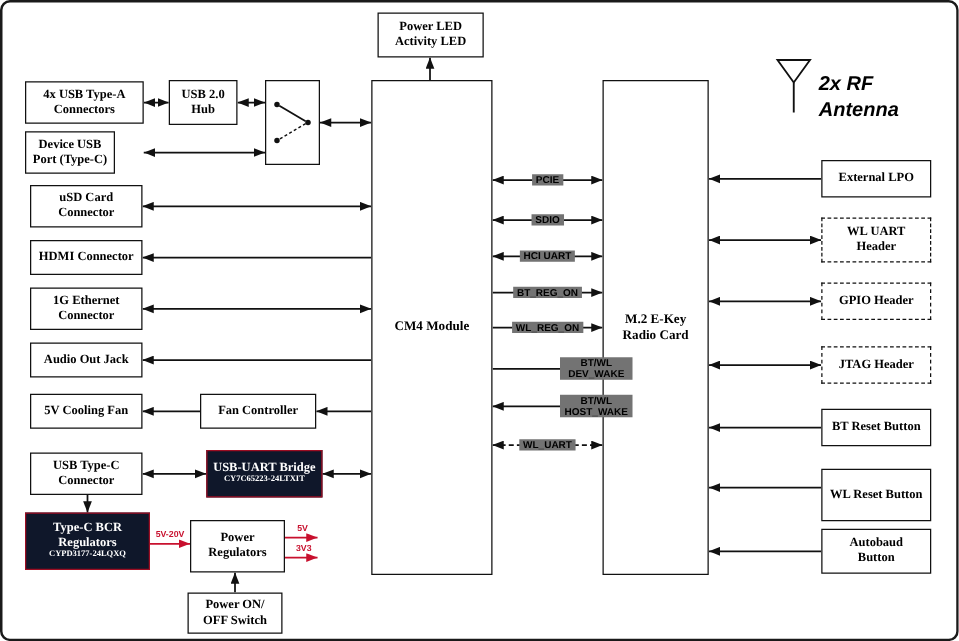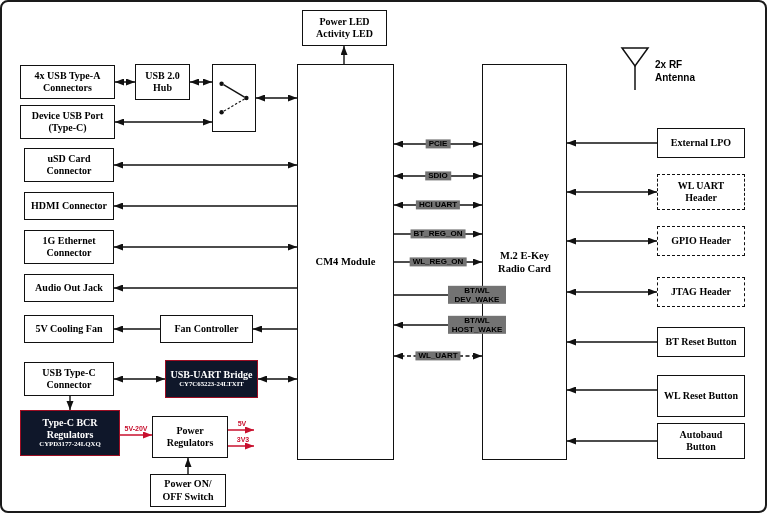--- a/index.html
+++ b/index.html
@@ -7,21 +7,21 @@
   .wires{position:absolute;left:0;top:0;width:767px;height:513px;}
   .box{position:absolute;box-sizing:border-box;border:1.6px solid #111;background:#fff;color:#000;display:flex;flex-direction:column;align-items:center;justify-content:center;text-align:center;font-weight:bold;font-size:10px;line-height:1.25;padding:1px 3px;font-family:Liberation Serif, serif;}
   .box.dashed{border-style:dashed;}
   .box.red{background:#0f172a;border-color:#9c0d22;color:#fff;}
   .box.big{font-size:10.5px;}
   .red-label{font-size:10px;line-height:1.15;}
   .red-part{font-size:6.8px;line-height:1.3;}
   .sig{position:absolute;transform:translate(-50%,-50%);background:#737373;padding:0 3px;font-weight:bold;font-size:8px;line-height:1.15;white-space:nowrap;text-align:center;color:#000;}
   .sig.two{white-space:normal;width:56px;padding:0 1px;margin-left:39px;}
   .pw{position:absolute;transform:translate(-50%,-50%);color:#C8102E;font-weight:bold;font-size:7px;white-space:nowrap;background:#fff;padding:0 1px;}
-  .ant-label{position:absolute;font-weight:bold;font-size:10px;line-height:1.3;color:#000;}
+  .ant-label{position:absolute;font-weight:bold;font-size:16px;line-height:1.3;color:#000;font-style:italic;}
   .muxsvg{position:absolute;left:0;top:0;width:100%;height:100%;}
 </style>
 </head>
 <body>
 
 <div class="stage">
 
   <svg class="wires" viewBox="0 0 767 513">
     <defs>
       <marker id="ae" markerWidth="10" markerHeight="8" refX="9" refY="3.5" orient="auto" markerUnits="userSpaceOnUse">
@@ -91,21 +91,21 @@
   <div class="box" style="left:210px;top:62px;width:44px;height:68px">
     <svg class="muxsvg" viewBox="0 0 44 68">
       <circle cx="9" cy="19" r="2.3" fill="#111"></circle>
       <circle cx="9" cy="49" r="2.3" fill="#111"></circle>
       <circle cx="35" cy="34" r="2.3" fill="#111"></circle>
       <line x1="33" y1="33" x2="11" y2="20" stroke="#111" stroke-width="1.5"></line>
       <line x1="33" y1="35" x2="11" y2="48" stroke="#111" stroke-width="1.2" stroke-dasharray="2.5 2"></line>
     </svg>
   </div>
 
-  <div class="box" style="left:18px;top:103px;width:95px;height:34px">Device USB Port (Type-C)</div>
+  <div class="box" style="left:18px;top:103px;width:72px;height:34px">Device USB Port (Type-C)</div>
   <div class="box" style="left:22px;top:146px;width:90px;height:34px">uSD Card Connector</div>
   <div class="box" style="left:22px;top:190px;width:90px;height:28px">HDMI Connector</div>
   <div class="box" style="left:22px;top:228px;width:90px;height:34px">1G Ethernet Connector</div>
   <div class="box" style="left:22px;top:272px;width:90px;height:28px">Audio Out Jack</div>
   <div class="box" style="left:22px;top:313px;width:90px;height:28px">5V Cooling Fan</div>
   <div class="box" style="left:158px;top:313px;width:93px;height:28px">Fan Controller</div>
   <div class="box" style="left:22px;top:360px;width:90px;height:34px">USB Type-C Connector</div>
 
   <div class="box red" style="left:163px;top:358px;width:93px;height:38px">
     <span class="red-label">USB-UART Bridge</span>

